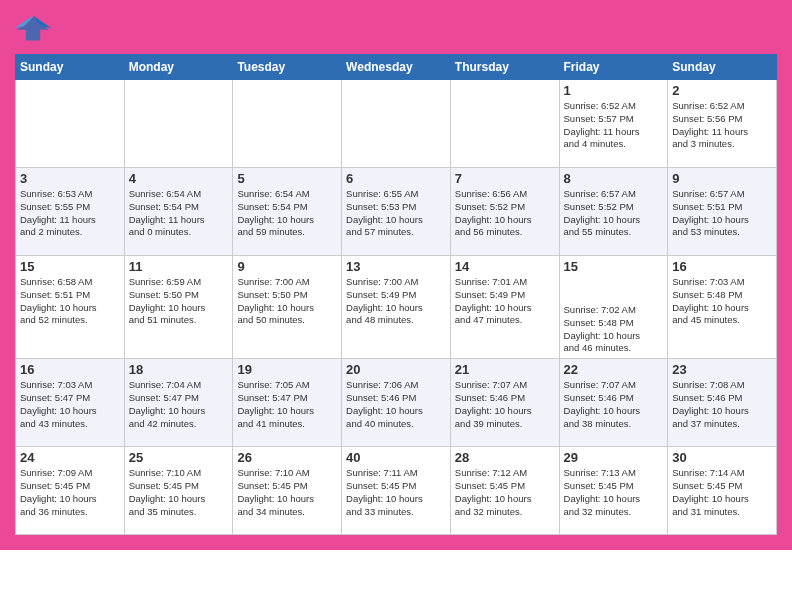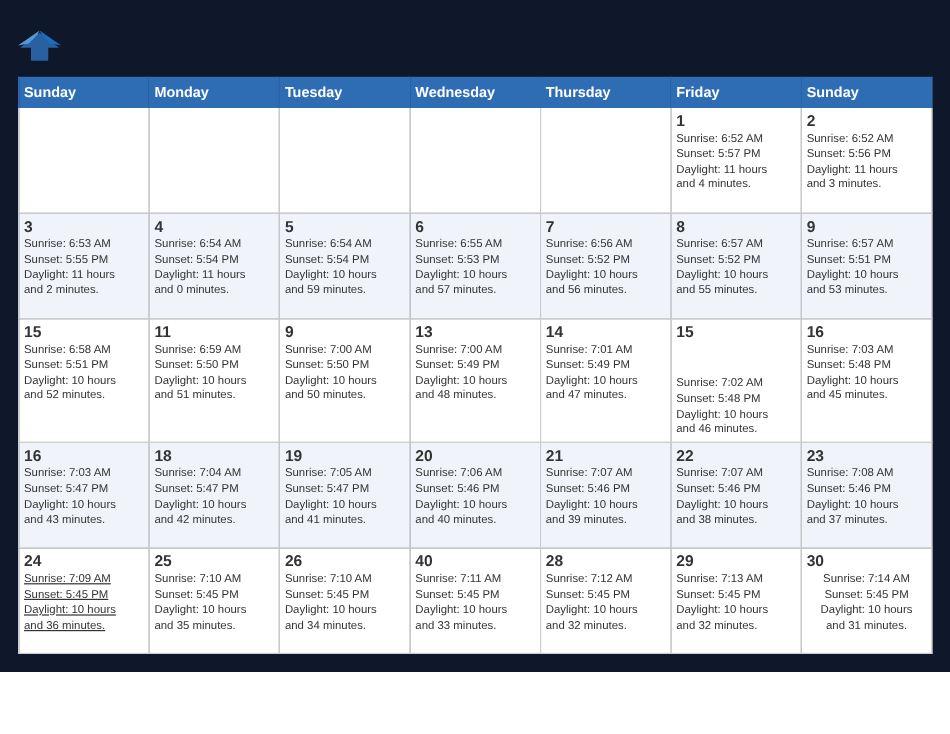--- a/index.html
+++ b/index.html
@@ -5,22 +5,22 @@
     * { box-sizing: border-box; margin: 0; padding: 0; }
     body {
       font-family: Arial, sans-serif;
       background: #fff;
       width: 792px;
       min-height: 612px;
       padding: 0;
     }
     .page {
       width: 792px;
-      background: #0f172a;
-      padding: 20px 15px 15px 15px;
+      background: #ec4899;
+      padding: 10px 15px 15px 15px;
     }
     .header {
       display: flex;
       justify-content: space-between;
       align-items: flex-start;
       margin-bottom: 8px;
     }
     .logo {
       display: flex;
       align-items: center;
@@ -299,21 +299,21 @@
             <span class="day-number">23</span>
             <div class="day-info" style="white-space: pre-line;">Sunrise: 7:08 AM
 Sunset: 5:46 PM
 Daylight: 10 hours
 and 37 minutes.</div>
           </td>
         </tr>
         <tr>
           <td>
             <span class="day-number">24</span>
-            <div class="day-info" style="white-space: pre-line; text-decoration: underline;">Sunrise: 7:09 AM
+            <div class="day-info" style="white-space: pre-line;">Sunrise: 7:09 AM
 Sunset: 5:45 PM
 Daylight: 10 hours
 and 36 minutes.</div>
           </td>
           <td>
             <span class="day-number">25</span>
             <div class="day-info" style="white-space: pre-line;">Sunrise: 7:10 AM
 Sunset: 5:45 PM
 Daylight: 10 hours
 and 35 minutes.</div>
@@ -341,21 +341,21 @@
           </td>
           <td>
             <span class="day-number">29</span>
             <div class="day-info" style="white-space: pre-line;">Sunrise: 7:13 AM
 Sunset: 5:45 PM
 Daylight: 10 hours
 and 32 minutes.</div>
           </td>
           <td>
             <span class="day-number">30</span>
-            <div class="day-info" style="white-space: pre-line; text-align: center;">Sunrise: 7:14 AM
+            <div class="day-info" style="white-space: pre-line;">Sunrise: 7:14 AM
 Sunset: 5:45 PM
 Daylight: 10 hours
 and 31 minutes.</div>
           </td>
         </tr>
       </tbody>
   </table>
 </div>
 
 </body></html>

